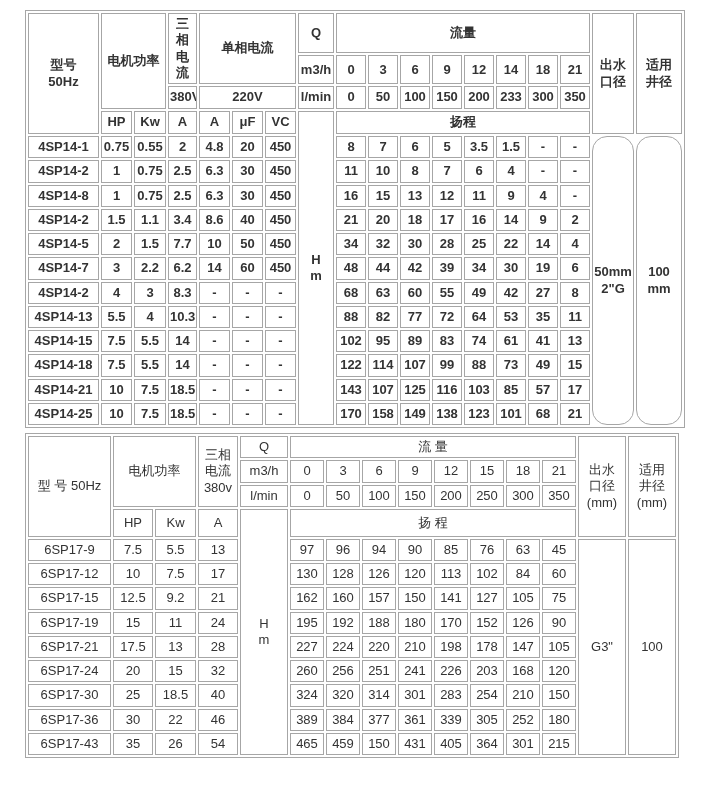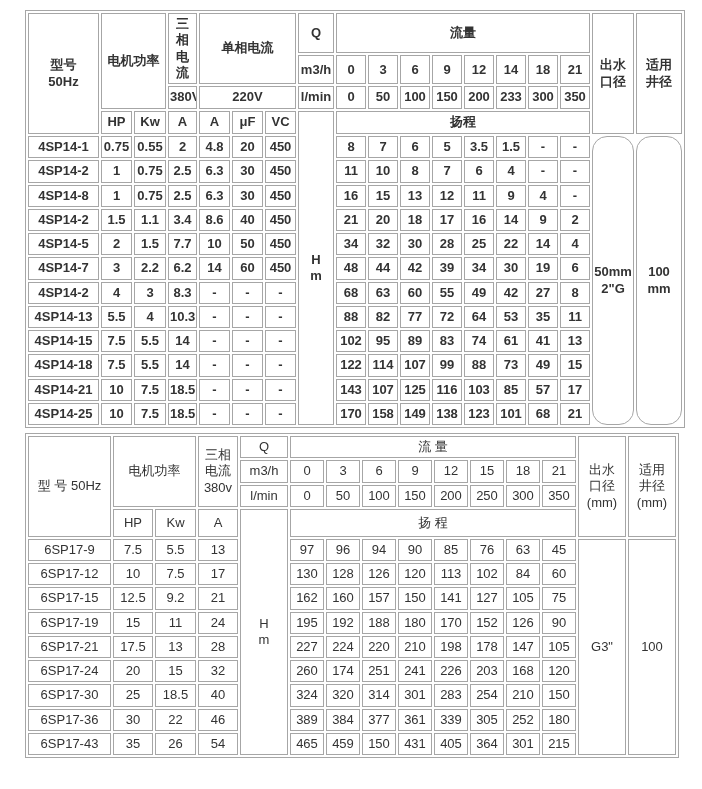--- a/index.html
+++ b/index.html
@@ -453,21 +453,21 @@
           <td>178</td>
           <td>147</td>
           <td>105</td>
         </tr>
         <tr>
           <td>6SP17-24</td>
           <td>20</td>
           <td>15</td>
           <td>32</td>
           <td>260</td>
-          <td>174</td>
+          <td>256</td>
           <td>251</td>
           <td>241</td>
           <td>226</td>
           <td>203</td>
           <td>168</td>
           <td>120</td>
         </tr>
         <tr>
           <td>6SP17-30</td>
           <td>25</td>

